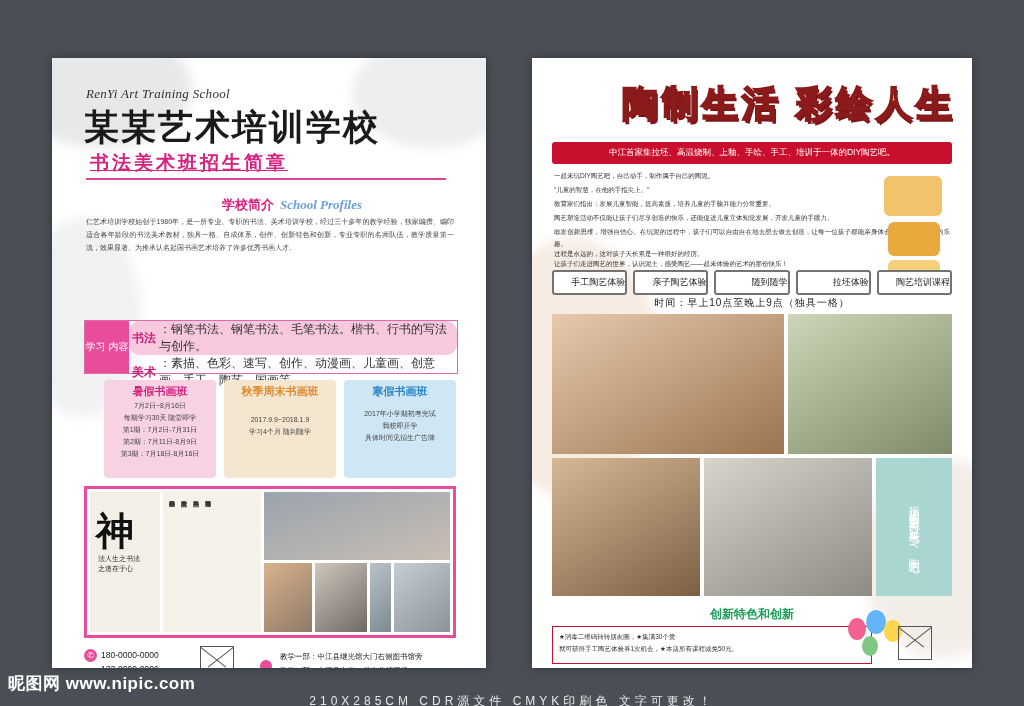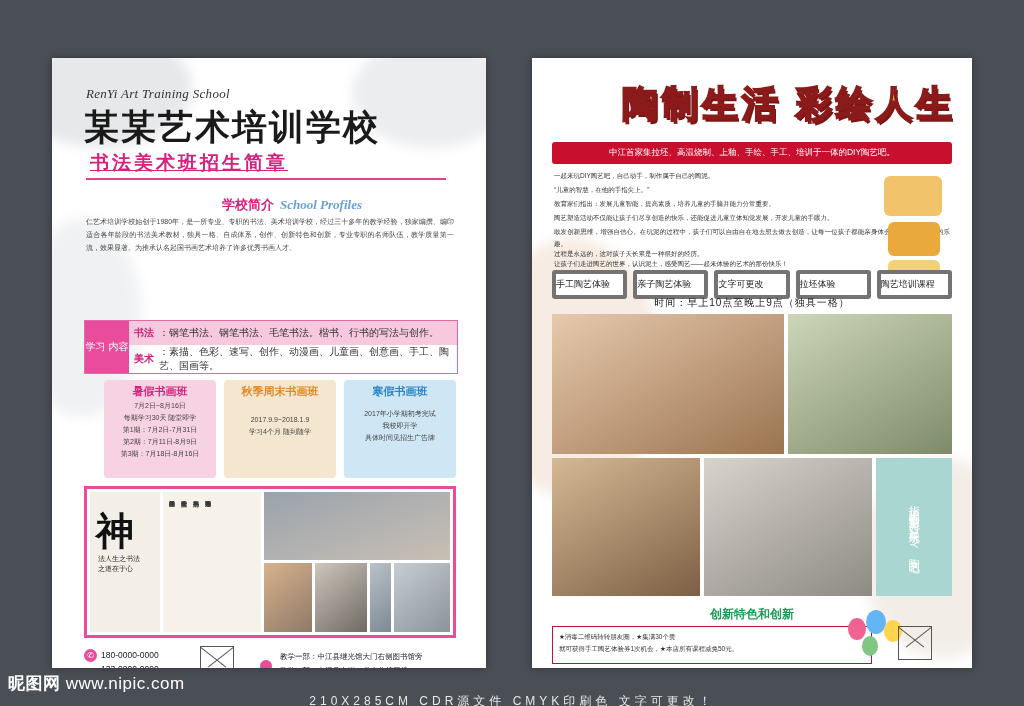--- a/index.html
+++ b/index.html
@@ -52,21 +52,21 @@
 
   .lf-learn{
     position:absolute;left:32px;top:262px;width:372px;height:52px;border:1px solid #e26aa8;
     display:flex;
   }
   .lf-learn .cap{
     width:44px;background:#e94c9b;color:#fff;font-size:10px;line-height:1.25;
     display:flex;align-items:center;justify-content:center;text-align:center;
   }
   .lf-learn .rows{flex:1;display:flex;flex-direction:column;}
-  .lf-learn .row{flex:1;display:flex;align-items:center;font-size:10px;color:#333;}
+  .lf-learn .row{flex:1;display:flex;align-items:center;font-size:12px;color:#333;border-radius:11px;}
   .lf-learn .row.pink{background:#f8c9de;}
   .lf-learn .row .lbl{width:30px;text-align:center;font-weight:bold;color:#c9227a;}
   .lf-learn .row .txt{flex:1;padding-right:6px;}
 
   .cards{position:absolute;left:32px;top:322px;width:372px;height:98px;display:flex;gap:8px;}
   .card{flex:1;border-radius:4px;position:relative;padding-top:20px;box-sizing:border-box;}
   .card .ch{
     position:absolute;left:0;right:0;top:4px;text-align:center;font-size:11px;font-weight:bold;
   }
   .card .cl{font-size:7px;line-height:1.7;text-align:center;color:#444;padding:0 4px;}
@@ -118,21 +118,21 @@
     margin-left:37px;
   }
   .rf-band{
     position:absolute;left:20px;top:84px;width:400px;height:22px;background:#c8102e;border-radius:3px;
     color:#fff;font-size:8.5px;display:flex;align-items:center;justify-content:center;text-align:center;
   }
   .rf-para{position:absolute;left:22px;width:396px;font-size:6.5px;line-height:1.8;color:#333;text-align:justify;}
 
   .rf-tabs{position:absolute;left:20px;top:212px;width:400px;display:flex;gap:6px;}
   .rf-tab{
-    flex:1;border:4px solid #737373;border-radius:3px;text-align:left;font-size:9px;
+    flex:1;border:2px solid #737373;border-radius:3px;text-align:right;font-size:9px;
     padding:4px 0;color:#222;background:#fff;
   }
   .rf-time{position:absolute;left:0;top:238px;width:100%;text-align:center;font-size:10px;color:#222;letter-spacing:1px;}
 
   .rf-grid{position:absolute;left:20px;top:256px;width:400px;height:282px;}
   .rf-ph{position:absolute;overflow:hidden;}
   .p-hands{background:linear-gradient(150deg,#e7c9ad,#9b7450);}
   .p-flower{background:linear-gradient(150deg,#cdd6b8,#7e8b6a);}
   .p-wheel{background:linear-gradient(150deg,#d5b995,#7d6044);}
   .p-vase{background:linear-gradient(150deg,#d8d3cb,#8e8b85);}
@@ -142,21 +142,21 @@
   .rf-side .vtxt{writing-mode:vertical-rl;font-size:11px;line-height:1.7;letter-spacing:2px;}
 
   .rf-promo-h{position:absolute;left:0;top:548px;width:100%;text-align:center;font-size:12px;font-weight:bold;color:#1b9c58;}
   .rf-promo-box{position:absolute;left:20px;top:568px;width:320px;height:38px;border:1px solid #c8102e;box-sizing:border-box;padding:4px 6px;font-size:6.5px;line-height:1.8;color:#333;}
   .balloon{position:absolute;border-radius:50%;}
 
   
   .brand{
     position:absolute;left:8px;top:672px;font-size:17px;color:#fff;font-weight:bold;letter-spacing:.5px;
   }
-  .brand .site{font-weight:normal;}
+  .brand .site{font-weight:bold;}
   .idbar{
     position:absolute;right:6px;top:672px;background:#fff;color:#333;font-size:9.5px;
     padding:4px 8px;border:1px solid #9aa0a6;
   }
   .bottomtxt{
     position:absolute;left:0;top:693px;width:100%;text-align:center;color:#e8e8e8;font-size:12px;letter-spacing:4px;
   }
 </style>
 </head>
 <body>
@@ -272,21 +272,21 @@
     <div class="rf-para" style="top:190px">过程是永远的，这对孩子天长累是一种很好的经历。</div>
     <div class="rf-para" style="top:200px">让孩子们走进陶艺的世界，认识泥土，感受陶艺——起来体验的艺术的那份快乐！</div>
 
     <div style="position:absolute;left:352px;top:118px;width:58px;height:40px;background:#f1c36a;border-radius:6px;"></div>
     <div style="position:absolute;left:356px;top:164px;width:52px;height:34px;background:#e9a93c;border-radius:6px;"></div>
     <div style="position:absolute;left:356px;top:202px;width:52px;height:28px;background:#f3d07a;border-radius:6px;"></div>
 
     <div class="rf-tabs">
       <div class="rf-tab">手工陶艺体验</div>
       <div class="rf-tab">亲子陶艺体验</div>
-      <div class="rf-tab">文字可更改</div>
+      <div class="rf-tab">随到随学</div>
       <div class="rf-tab">拉坯体验</div>
       <div class="rf-tab">陶艺培训课程</div>
     </div>
     <div class="rf-time">时间：早上10点至晚上9点（独具一格）</div>
 
     <div class="rf-grid">
       <div class="rf-ph p-hands" style="left:0;top:0;width:232px;height:140px;"></div>
       <div class="rf-ph p-flower" style="left:236px;top:0;width:164px;height:140px;"></div>
       <div class="rf-ph p-wheel" style="left:0;top:144px;width:148px;height:138px;"></div>
       <div class="rf-ph p-vase" style="left:152px;top:144px;width:168px;height:138px;"></div>

